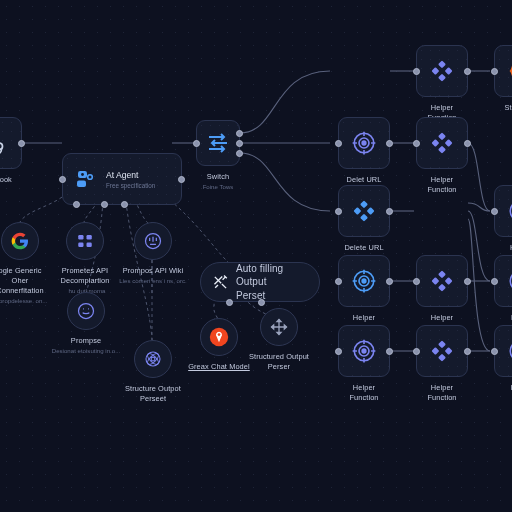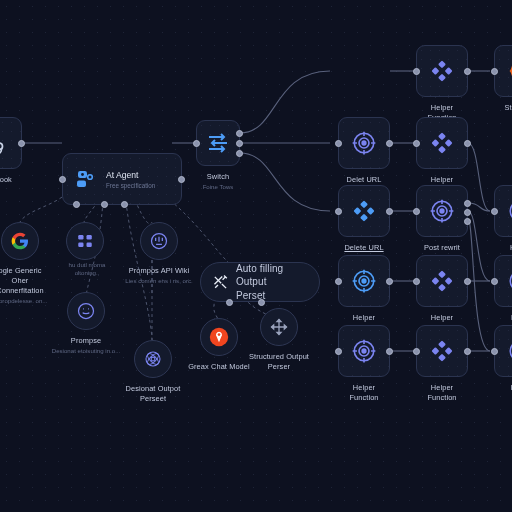--- a/index.html
+++ b/index.html
@@ -224,38 +224,23 @@
     <div class="card sq">
       <svg class="ic" width="24" height="24" viewBox="0 0 24 24" fill="#4d9cf6">
         <rect x="9.2" y="2.6" width="5.6" height="5.6" rx="1.1" transform="rotate(45 12 5.4)"></rect>
         <rect x="2.6" y="9.2" width="5.6" height="5.6" rx="1.1" transform="rotate(45 5.4 12)"></rect>
         <rect x="15.8" y="9.2" width="5.6" height="5.6" rx="1.1" transform="rotate(45 18.6 12)"></rect>
         <rect x="9.2" y="15.8" width="5.6" height="5.6" rx="1.1" transform="rotate(45 12 18.6)"></rect>
       </svg>
       <span class="port l"></span>
       <span class="port r"></span>
     </div>
-    <div class="lbl" style="width:52px;text-decoration:underline;">Delete URL</div>
-  </div>
-
-  <div class="node" style="left:416px; top:185px;">
-    <div class="card sq">
-      <svg class="ic" width="26" height="26" viewBox="0 0 24 24" fill="none" stroke="#7b84f0" stroke-width="1.5">
-        <circle cx="12" cy="12" r="9"></circle>
-          <circle cx="12" cy="12" r="4.6"></circle>
-          <circle cx="12" cy="12" r="1.7" fill="#7b84f0"></circle>
-        <path d="M12 1.5v4M12 18.5v4M1.5 12h4M18.5 12h4"></path>
-      </svg>
-      <span class="port l"></span>
-      <span class="port" style="right:-4px;top:14px;"></span>
-      <span class="port" style="right:-4px;top:23px;"></span>
-      <span class="port" style="right:-4px;top:32px;"></span>
-    </div>
-    <div class="lbl" style="width:52px;">Post rewrit</div>
-  </div>
+    <div class="lbl" style="width:52px;">Delete URL</div>
+  </div>
+
 
   <div class="node" style="left:338px; top:255px;">
     <div class="card sq">
       <svg class="ic" width="26" height="26" viewBox="0 0 24 24" fill="none" stroke="#4d9cf6" stroke-width="1.5">
         <circle cx="12" cy="12" r="9"></circle>
           <circle cx="12" cy="12" r="4.6"></circle>
           <circle cx="12" cy="12" r="1.7" fill="#4d9cf6"></circle>
         <path d="M12 1.5v4M12 18.5v4M1.5 12h4M18.5 12h4"></path>
       </svg>
       <span class="port l"></span>
@@ -356,24 +341,26 @@
 
   <div class="node" style="left:56px; top:222px; width:58px;">
     <div class="circ">
       <svg class="ic" width="18" height="18" viewBox="0 0 24 24" fill="#7b84f0">
         <rect x="3" y="4" width="7" height="6" rx="1.6"></rect>
           <rect x="14" y="4" width="7" height="6" rx="1.6"></rect>
         <rect x="3" y="14" width="7" height="6" rx="1.6"></rect>
           <rect x="14" y="14" width="7" height="6" rx="1.6"></rect>
       </svg>
     </div>
+    <div class="lbl" style="width:58px;">Prometes API
+Decompiartion</div>
     <div class="sublbl" style="width:62px;">hu dutl moma oltoning.,</div>
   </div>
 
-  <div class="node" style="left:124px; top:222px; width:58px;margin-left:6px;">
+  <div class="node" style="left:124px; top:222px; width:58px;">
     <div class="circ">
       <svg class="ic" width="20" height="20" viewBox="0 0 24 24" fill="none" stroke="#7b84f0" stroke-width="1.5">
         <circle cx="12" cy="12" r="9"></circle>
           <path d="M8 8v4M12 7v6M16 8v4M8.5 16h7"></path>
       </svg>
     </div>
     <div class="lbl" style="width:70px; margin-left:-6px;">Prompos API Wiki</div>
     <div class="sublbl" style="width:74px; margin-left:-8px;">Lies comen ens i ns, orc.</div>
   </div>
 
@@ -391,21 +378,21 @@
 
   <div class="node" style="left:133px; top:340px; width:40px;">
     <div class="circ">
       <svg class="ic" width="20" height="20" viewBox="0 0 24 24" fill="none" stroke="#7b84f0" stroke-width="1.3">
         <circle cx="12" cy="12" r="2.3"></circle>
           <circle cx="12" cy="12" r="8.4"></circle>
         <ellipse cx="12" cy="12" rx="8.4" ry="3.6" transform="rotate(45 12 12)"></ellipse>
         <ellipse cx="12" cy="12" rx="8.4" ry="3.6" transform="rotate(-45 12 12)"></ellipse>
       </svg>
     </div>
-    <div class="lbl" style="width:80px; margin-left:-20px;">Desionat Outpot
+    <div class="lbl" style="width:80px; margin-left:-20px;">Structure Outpot
 Perseet</div>
   </div>
 
   <div class="node" style="left:200px; top:262px;">
     <div class="pill">
       <svg class="ic" width="19" height="19" viewBox="0 0 24 24" fill="none" stroke="#e8edf7" stroke-width="1.9">
         <path d="M4 4l9 9M14.5 3.5l-11 11M20 20l-6-6M4.5 19.5l4-4"></path>
         <path d="M19 4l-4 4M17 2l4 4"></path>
       </svg>
       <div class="lbl" style="margin:0; text-align:left; font-size:10px; line-height:1.35;">Auto  filling Output
@@ -416,21 +403,21 @@
   </div>
 
   <div class="node" style="left:199px; top:318px; width:40px;">
     <div class="circ">
       <svg class="ic" width="22" height="22" viewBox="0 0 24 24">
         <circle cx="12" cy="12" r="10" fill="#f0451f"></circle>
         <path d="M12 6.2a3.3 3.3 0 0 1 2.6 5.3L12 17.8l-2.6-6.3A3.3 3.3 0 0 1 12 6.2z" fill="#fff"></path>
         <circle cx="12" cy="9.4" r="1.5" fill="#f0451f"></circle>
       </svg>
     </div>
-    <div class="lbl" style="width:76px; margin-left:-18px;">Greax Chat Model</div>
+    <div class="lbl" style="width:76px; margin-left:-18px;text-decoration:underline;">Greax Chat Model</div>
   </div>
 
   <div class="node" style="left:259px; top:308px; width:40px;">
     <div class="circ">
       <svg class="ic" width="20" height="20" viewBox="0 0 24 24" fill="none" stroke="#9aa3bd" stroke-width="1.6">
         <path d="M12 3v18M3 12h18"></path>
         <path d="M12 3l-2.4 2.6h4.8L12 3zM12 21l-2.4-2.6h4.8L12 21zM3 12l2.6-2.4v4.8L3 12zM21 12l-2.6-2.4v4.8L21 12z" fill="#9aa3bd"></path>
       </svg>
     </div>
     <div class="lbl" style="width:80px; margin-left:-20px;">Structured Output

